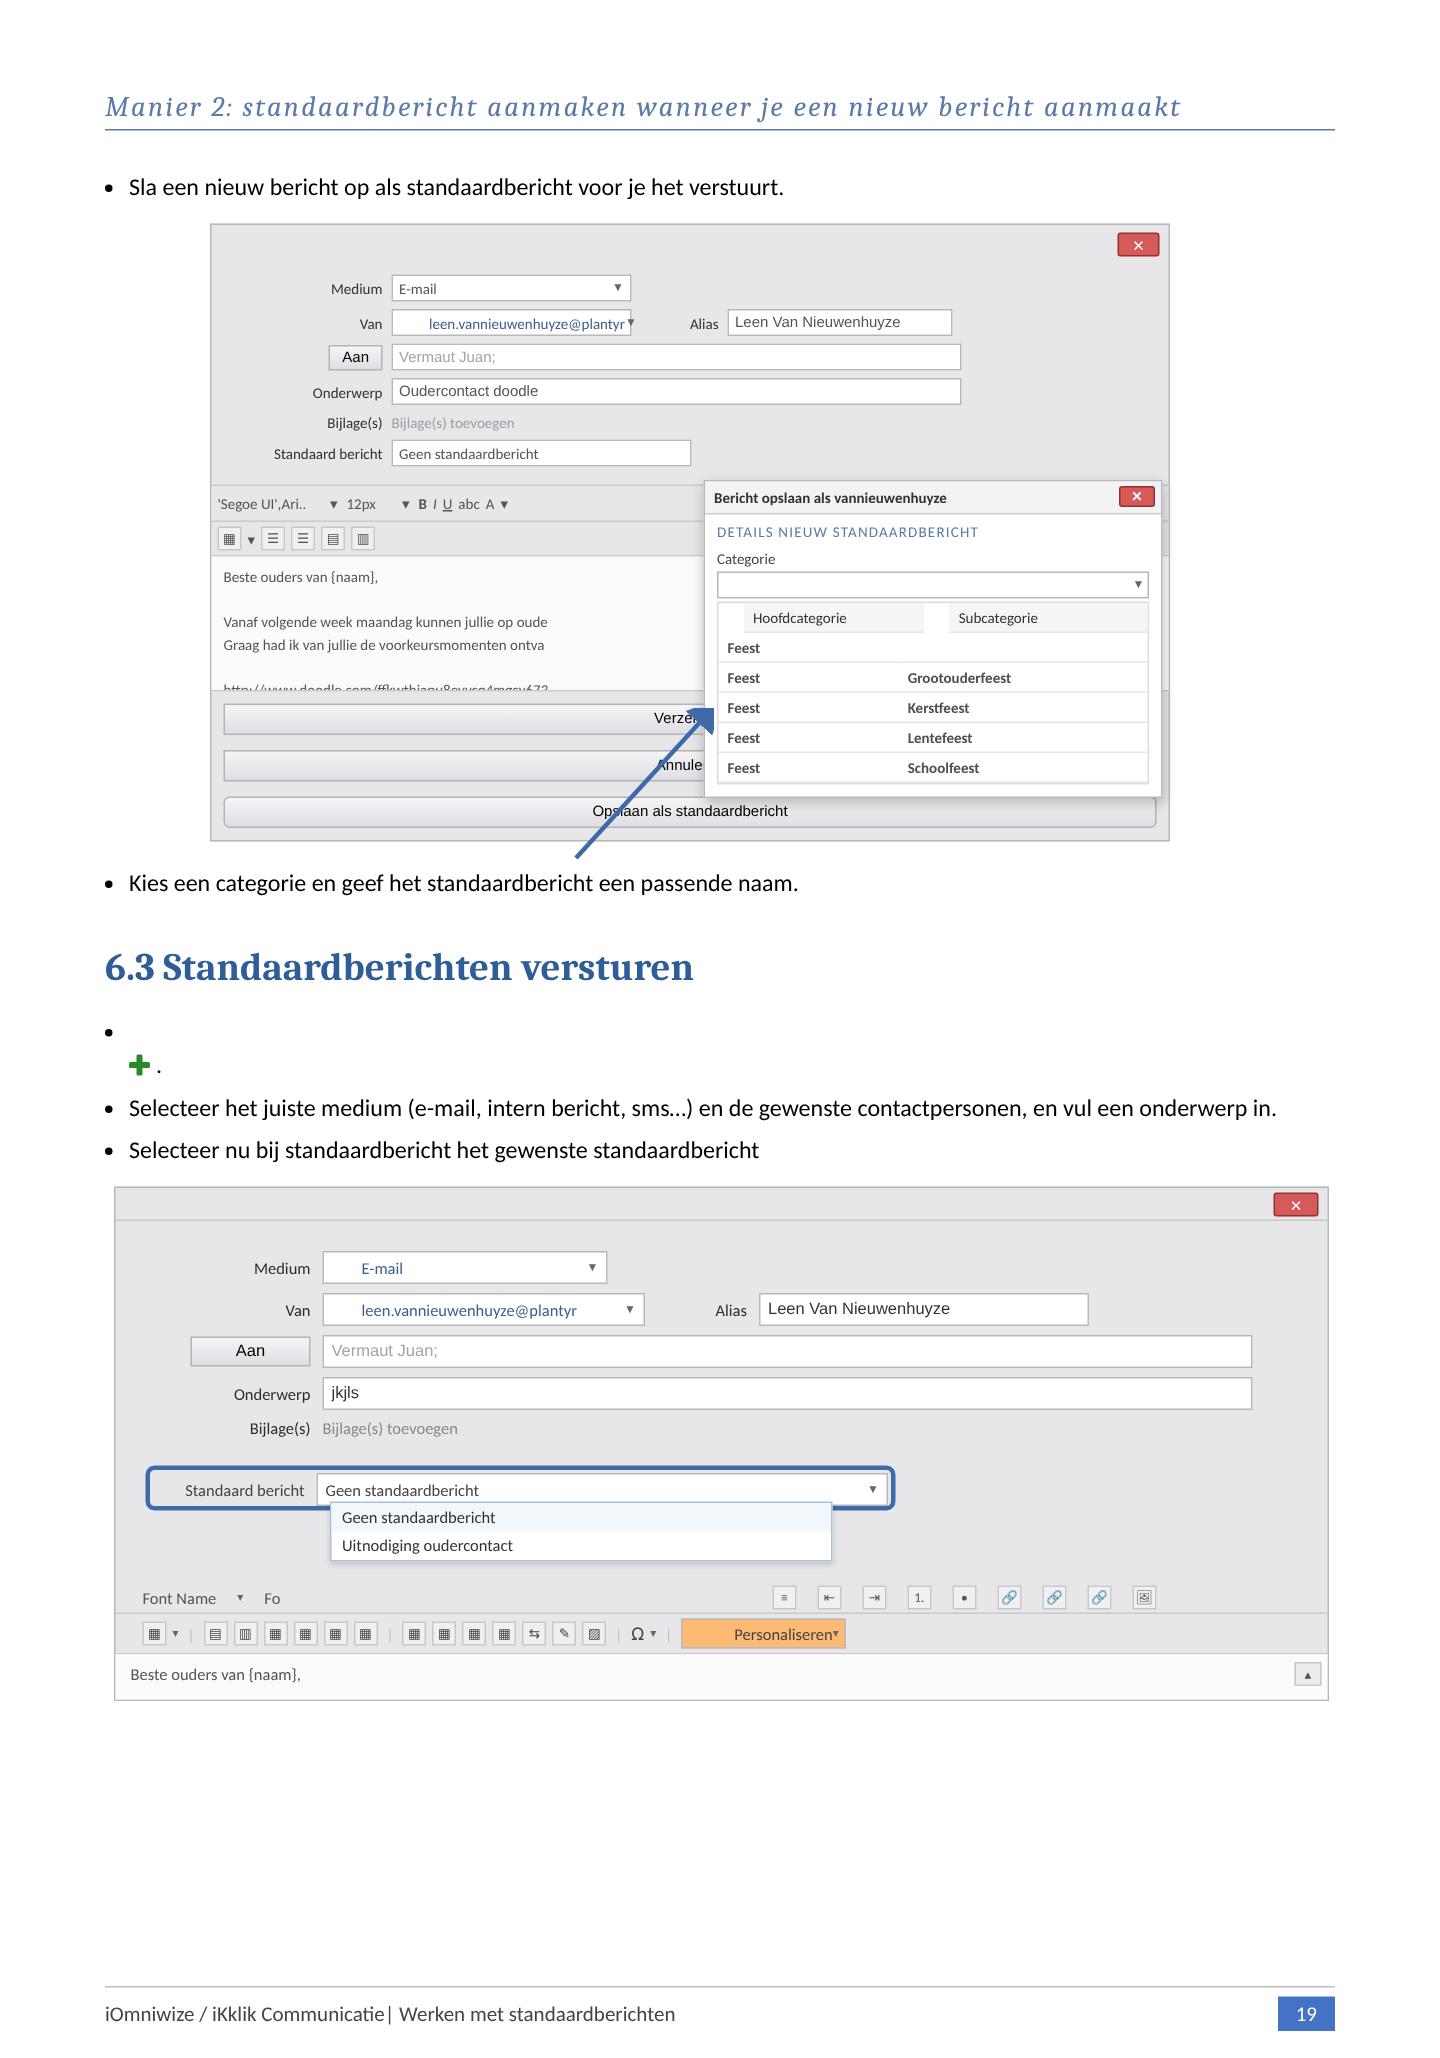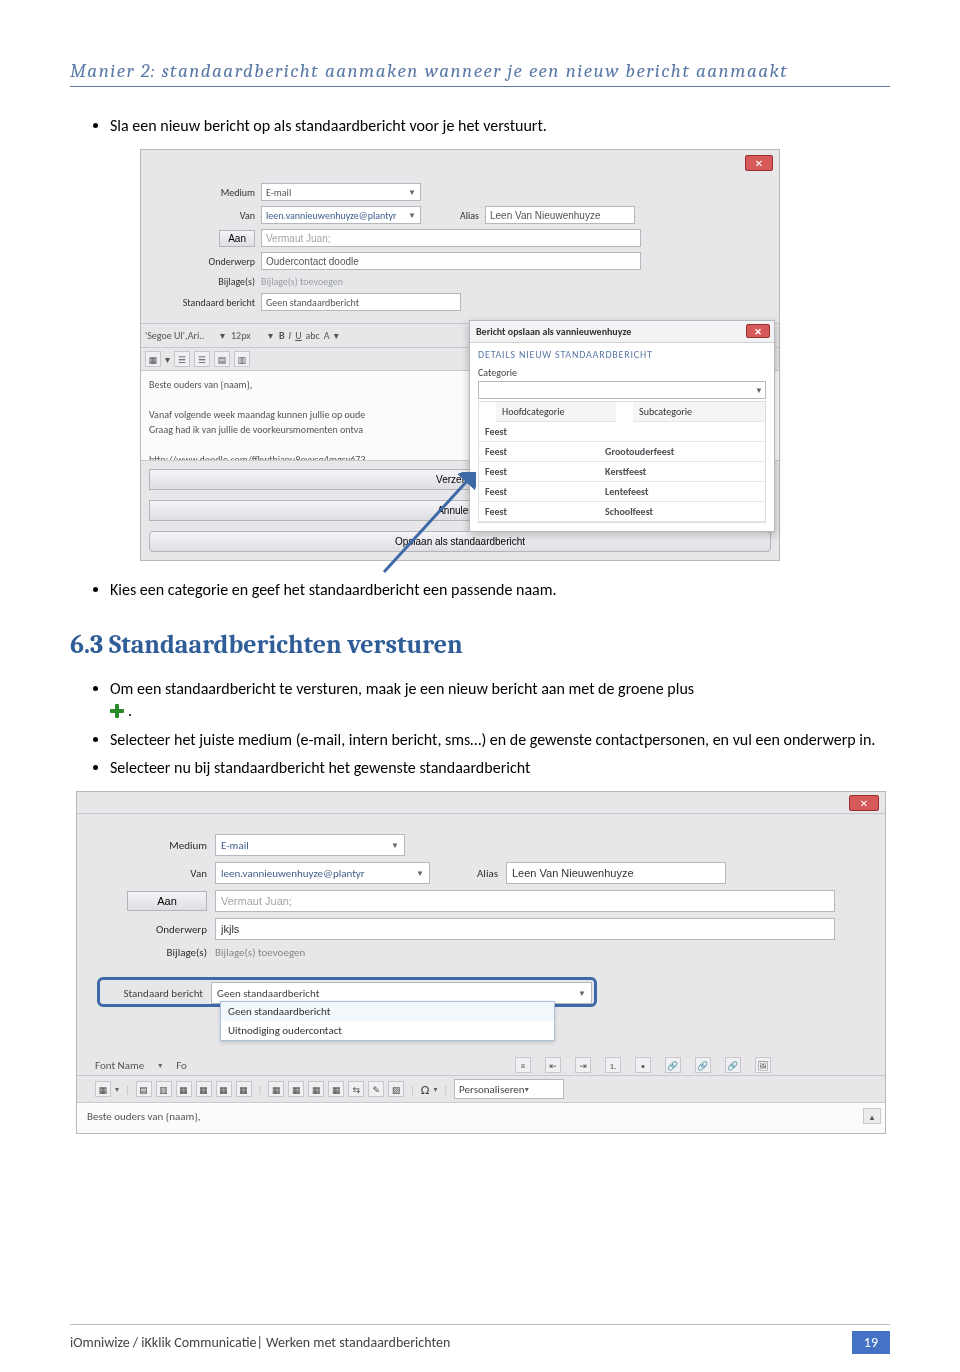--- a/index.html
+++ b/index.html
@@ -16,21 +16,21 @@
     font-family: Cambria, Georgia, serif;
     font-style: italic;
     font-weight: normal;
     color: #5b7aa8;
     font-size: 19px;
     letter-spacing: 1.5px;
     border-bottom: 1px solid #5b7aa8;
     padding-bottom: 4px;
     margin: 0 0 28px 0;
   }
-  ul.bullets { margin: 4px 0 12px 40px; padding: 0; }
+  ul.bullets { margin: 4px 0 12px 16px; padding: 0; }
   ul.bullets > li { margin: 6px 0; font-size: 16px; line-height: 1.4; }
   h1.section-title {
     font-family: Cambria, Georgia, serif;
     color: #2f5d97;
     font-size: 26px;
     font-weight: bold;
     margin: 28px 0 18px 0;
   }
   .plus-icon {
     display: inline-block; width: 14px; height: 14px; position: relative;
@@ -139,21 +139,21 @@
   .shot2 .fr2 input, .shot2 .select2 {
     height: 22px; border: 1px solid #b6b8bc; background: #fff; font-size: 11px;
     padding: 2px 5px; color: #3d5e8c;
   }
   .shot2 .btn2 {
     background: linear-gradient(#f5f5f8,#dedee3); border: 1px solid #b3b3b8;
     padding: 3px 12px; font-size: 11px; width: 80px;
   }
   .select2 { display: flex; justify-content: space-between; align-items: center; padding-right: 4px; }
   .form2 { padding: 14px 16px 2px 20px; }
-  .linkish { color: #3d5e8c; }
+  .linkish { color: #3d5e8c; margin-left: 20px; }
   .std-row {
     margin: 10px 0 0 0; display: flex; align-items: center; gap: 8px;
     border: 3px solid #3e6aa8; border-radius: 6px; padding: 2px 2px 0 2px;
     width: 500px; position: relative;
   }
   .std-row .select2 {
     flex: 1; background: #fff; border: 1px solid #b6b8bc; height: 22px;
     font-size: 11px; color: #444;
   }
   .dropdown-list {
@@ -176,21 +176,21 @@
   .scroll-up {
     position: absolute; right: 4px; top: 4px; width: 18px; height: 16px;
     background: #ececef; border: 1px solid #c8c8cc; font-size: 9px;
     display: flex; align-items: center; justify-content: center;
   }
   .toolbar2 {
     display: flex; align-items: center; gap: 4px; padding: 3px 6px 3px 18px;
     border-bottom: 1px solid #c9c9ce; font-size: 10px;
   }
   .toolbar2 .sep { color: #bbb; padding: 0 2px; }
-  .persn { width: 110px; height: 20px; border: 1px solid #b6b8bc; background: #ffffff; font-size: 11px; padding: 1px 4px; display: flex; align-items: center; justify-content: flex-start; }
+  .persn { width: 110px; height: 20px; border: 1px solid #b6b8bc; background: #fdba74; font-size: 11px; padding: 1px 4px; display: flex; align-items: center; justify-content: flex-end; }
 
   
   .page-footer {
     position: absolute; bottom: 18px; left: 70px; right: 70px;
     border-top: 1px solid #bbb; padding-top: 6px;
     display: flex; justify-content: space-between; align-items: center;
     font-size: 14px; color: #444;
   }
   .page-footer .pg { background: #4472c4; color: #fff; padding: 3px 12px; }
   body { min-height: 1372px; }
@@ -327,21 +327,21 @@
 </div>
 
 <ul class="bullets">
   <li>Kies een categorie en geef het standaardbericht een passende naam.</li>
 </ul>
 
 <h1 class="section-title">6.3 Standaardberichten versturen</h1>
 
 <ul class="bullets">
   <li>
-    <span>Om een standaardbericht te versturen, maak je een nieuw bericht aan met de groene plus</span><br>
+    <br>
     <span class="plus-icon"></span><span>.</span>
   </li>
   <li>Selecteer het juiste medium (e-mail, intern bericht, sms…) en de gewenste contactpersonen, en vul een onderwerp in.</li>
   <li>Selecteer nu bij standaardbericht het gewenste standaardbericht</li>
 </ul>
 
 <div class="shot2">
   <div class="top-strip">
     <div class="close-x2">✕</div>
   </div>

